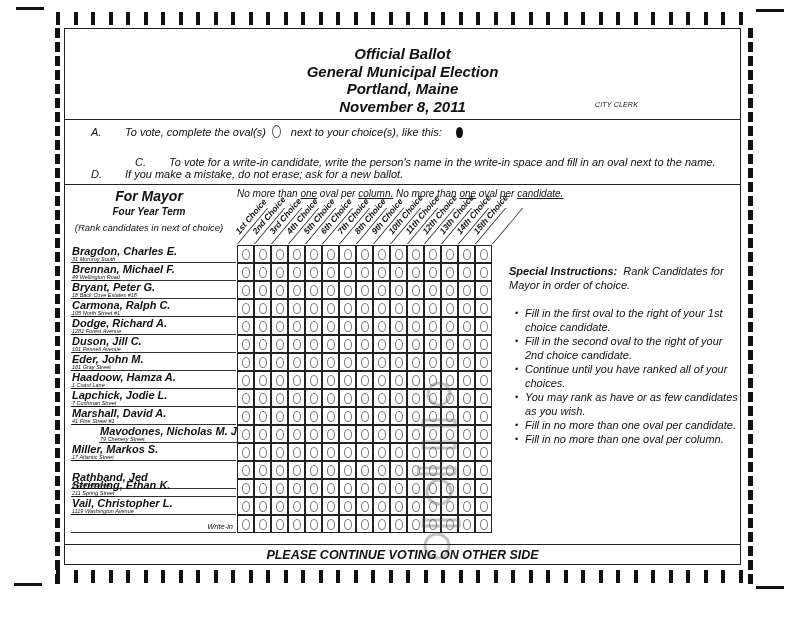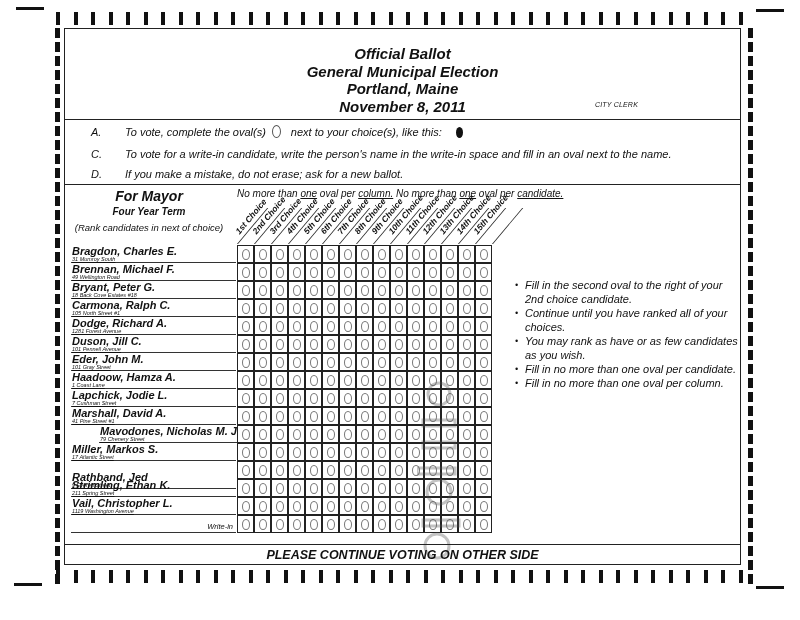--- a/index.html
+++ b/index.html
@@ -253,21 +253,21 @@
       <div>Portland, Maine</div>
       <div>November 8, 2011</div>
     </div>
     <div class="clerk">CITY CLERK</div>
   </div>
 
   <div class="instr">
     <div class="line" style="top:6px;">
       <span class="letter">A.</span><span>To vote, complete the oval(s)</span><span class="oval-sample"></span><span>next to your choice(s), like this:</span><span class="oval-filled"></span>
     </div>
-    <div class="line" style="top:28px;">
+    <div class="line" style="top:36px;margin-left:44px;">
       <span class="letter">C.</span><span>To vote for a write-in candidate, write the person's name in the write-in space and fill in an oval next to the name.</span>
     </div>
     <div class="line" style="top:48px;">
       <span class="letter">D.</span><span>If you make a mistake, do not erase; ask for a new ballot.</span>
     </div>
   </div>
 
   <div class="mayor" id="mayor">
     <div class="mayor-title">
       <div class="t1">For Mayor</div>
@@ -1137,21 +1137,23 @@
         <rect x="6" y="40" width="32" height="6"></rect>
         <rect x="6" y="62" width="32" height="6"></rect>
         <rect x="0" y="88" width="38" height="6"></rect>
         <circle cx="22" cy="112" r="12"></circle>
         <rect x="6" y="140" width="36" height="6"></rect>
         <circle cx="20" cy="166" r="12"></circle>
       </g>
     </svg>
 
     <div class="special">
+      <div class="intro"><b>Special Instructions:</b>&nbsp; <span>Rank Candidates for Mayor in order of choice.</span></div>
       <ul>
+        <li>Fill in the first oval to the right of your 1st choice candidate.</li>
         <li>Fill in the second oval to the right of your 2nd choice candidate.</li>
         <li>Continue until you have ranked all of your choices.</li>
         <li>You may rank as have or as few candidates as you wish.</li>
         <li>Fill in no more than one oval per candidate.</li>
         <li>Fill in no more than one oval per column.</li>
       </ul>
     </div>
   </div>
 
   <div class="footer">PLEASE CONTINUE VOTING ON OTHER SIDE</div>

